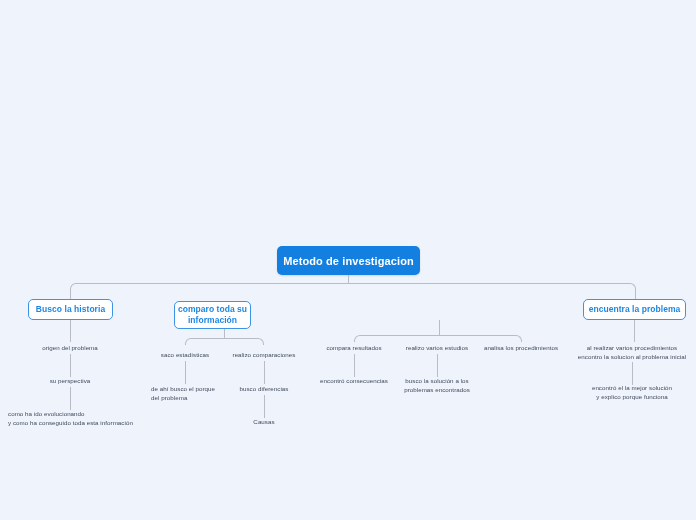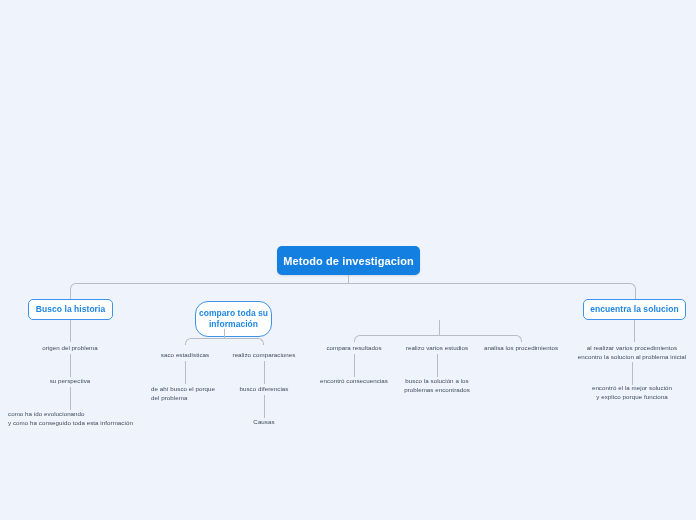--- a/index.html
+++ b/index.html
@@ -96,21 +96,21 @@
 
   <div class="vline" style="left:70px; top:354px; height:23px;"></div>
 
   <div class="leaf center" style="left:70px; top:377px; width:120px;">su perspectiva</div>
 
   <div class="vline" style="left:70px; top:387px; height:23px;"></div>
 
   <div class="leaf left" style="left:8px; top:410px; width:160px;">como ha ido evolucionando
 y como ha conseguido toda esta información</div>
 
-  <div class="node-branch" style="left:195px; top:301px; width:77px; height:36px;border-radius:13px;">comparo toda
+  <div class="node-branch" style="left:174px; top:301px; width:77px; height:28px;">comparo toda
 su información</div>
 
   <div class="vline" style="left:224px; top:329px; height:9px;"></div>
 
   <div class="bus" style="left:185px; top:338px; width:79px; height:7px;"></div>
 
   <div class="leaf center" style="left:185px; top:351px; width:110px;">saco estadísticas</div>
 
   <div class="vline" style="left:185px; top:361px; height:23px;"></div>
 
@@ -140,21 +140,21 @@
 
   <div class="leaf center" style="left:437px; top:344px; width:130px;">realizo varios estudios</div>
 
   <div class="vline" style="left:437px; top:354px; height:23px;"></div>
 
   <div class="leaf center" style="left:437px; top:377px; width:120px;">busco la solución a los
 problemas encontrados</div>
 
   <div class="leaf center" style="left:521px; top:344px; width:140px;">analisa los procedimientos</div>
 
-  <div class="node-branch" style="left:583px; top:299px; width:103px; height:21px;">encuentra la solucion</div>
+  <div class="node-branch" style="left:583px; top:299px; width:103px; height:21px;">encuentra la problema</div>
 
   <div class="vline" style="left:634px; top:320px; height:22px;"></div>
 
   <div class="leaf center" style="left:632px; top:344px; width:125px;">al realizar varios procedimientos
 encontro la solucion al problema inicial</div>
 
   <div class="vline" style="left:632px; top:362px; height:23px;"></div>
 
   <div class="leaf center" style="left:632px; top:384px; width:125px;">encontró el la mejor solución
 y explico porque funciona</div>

